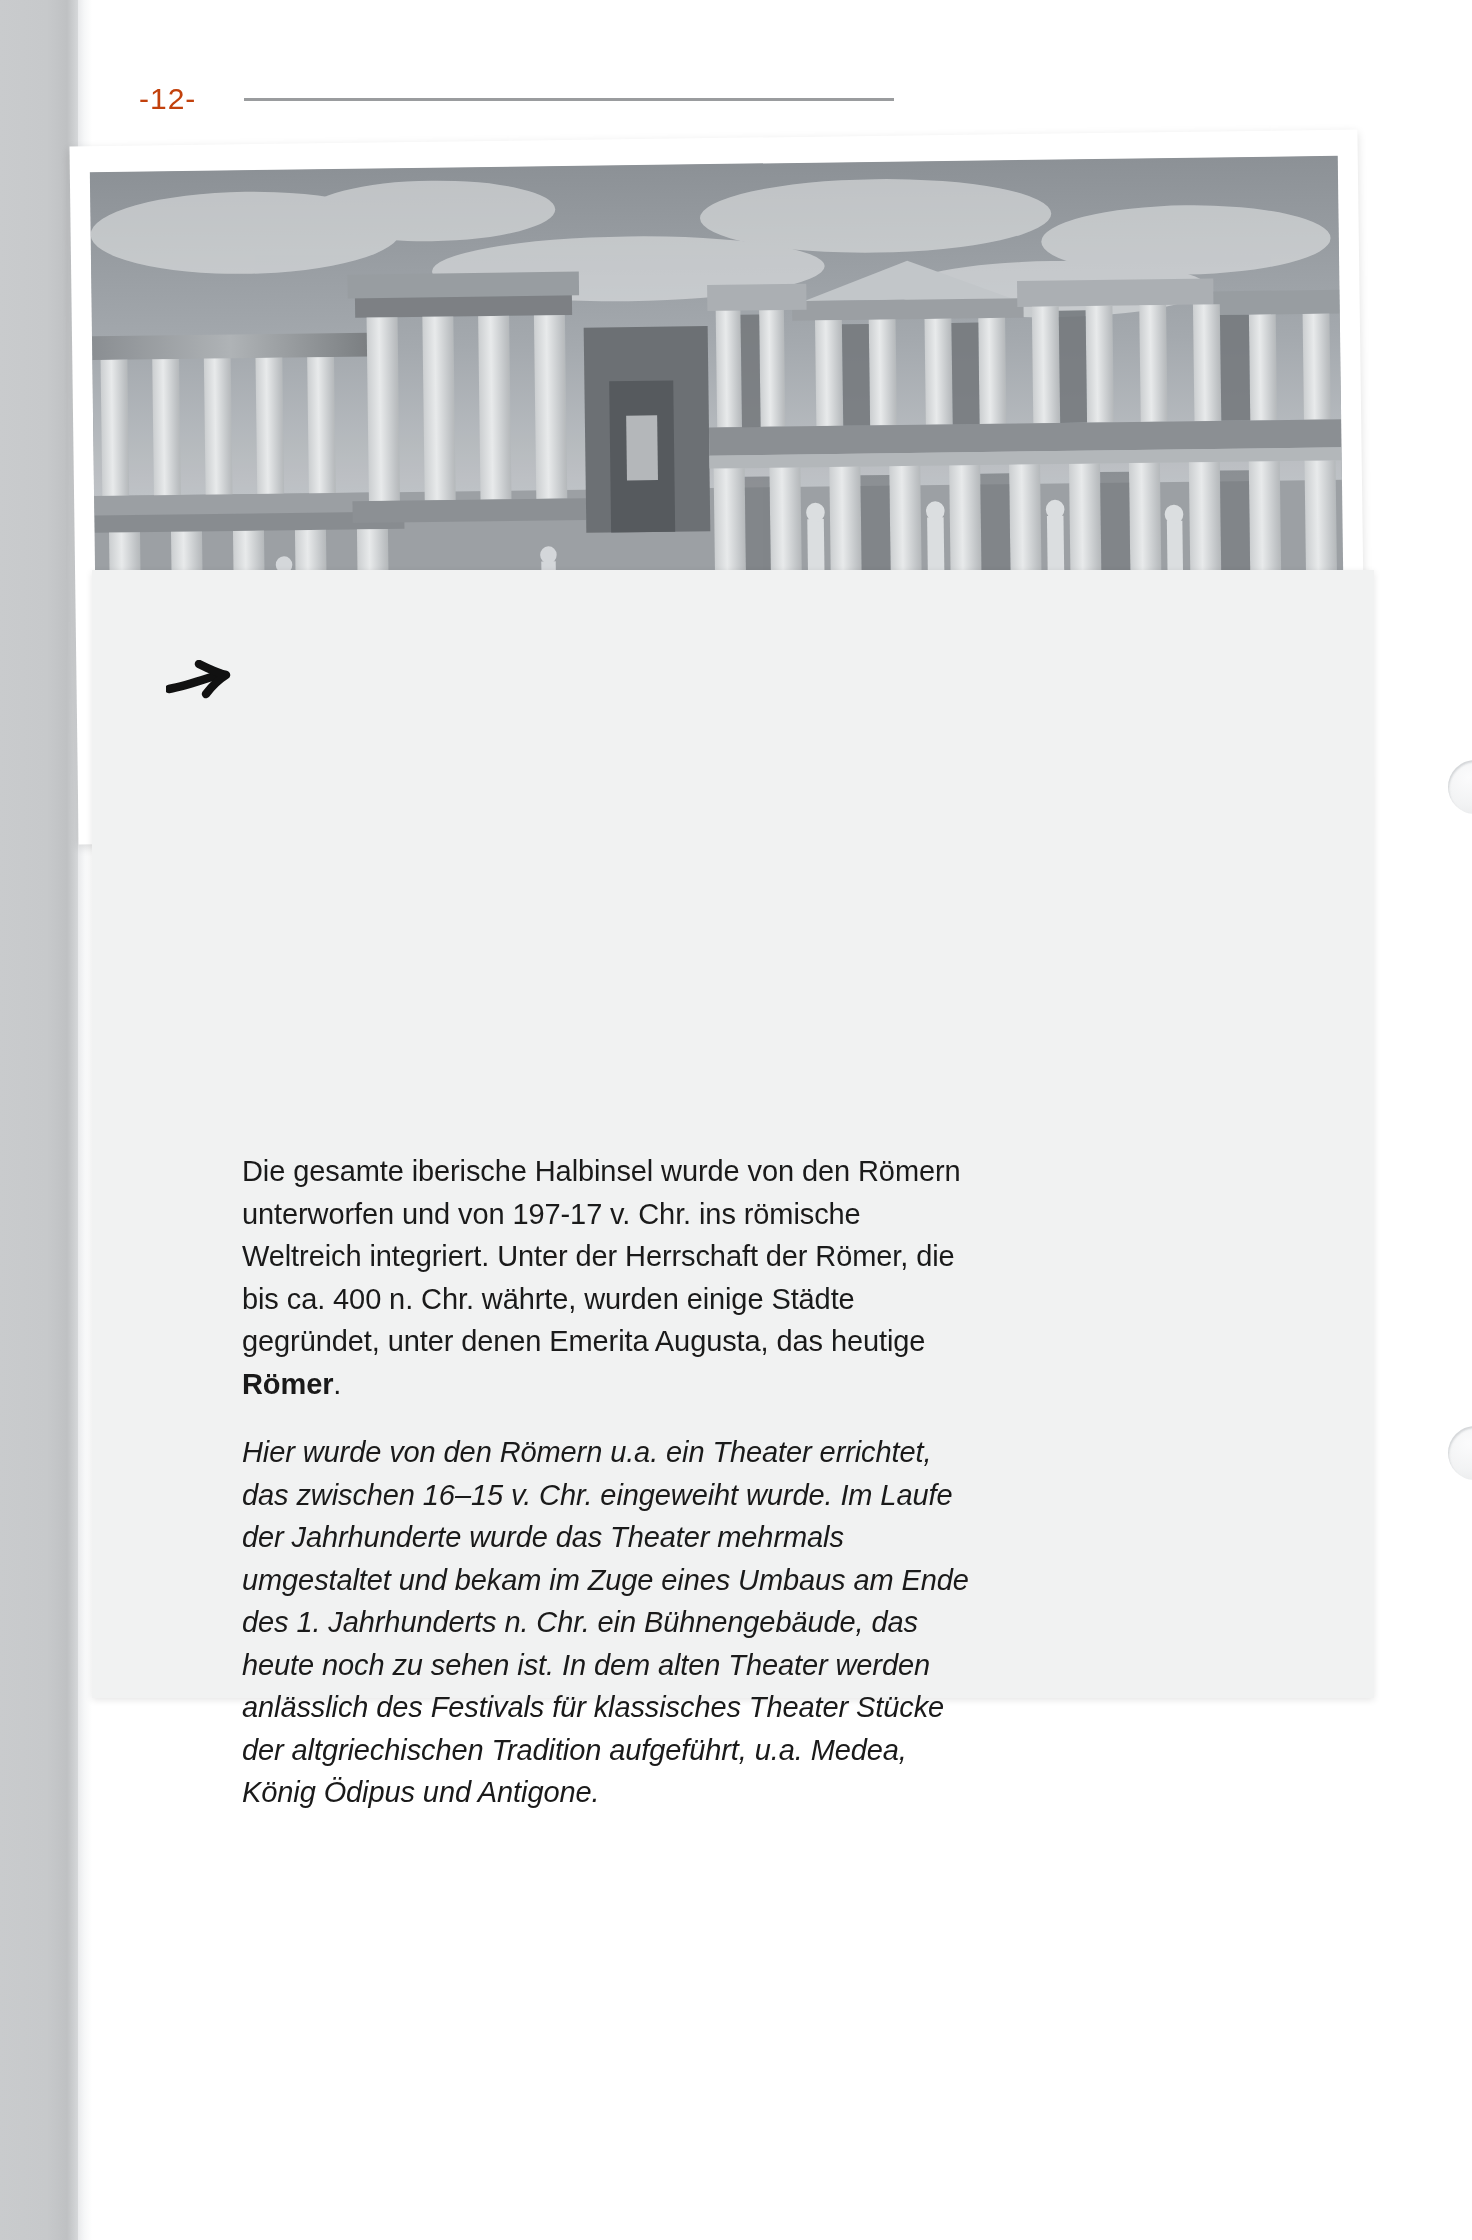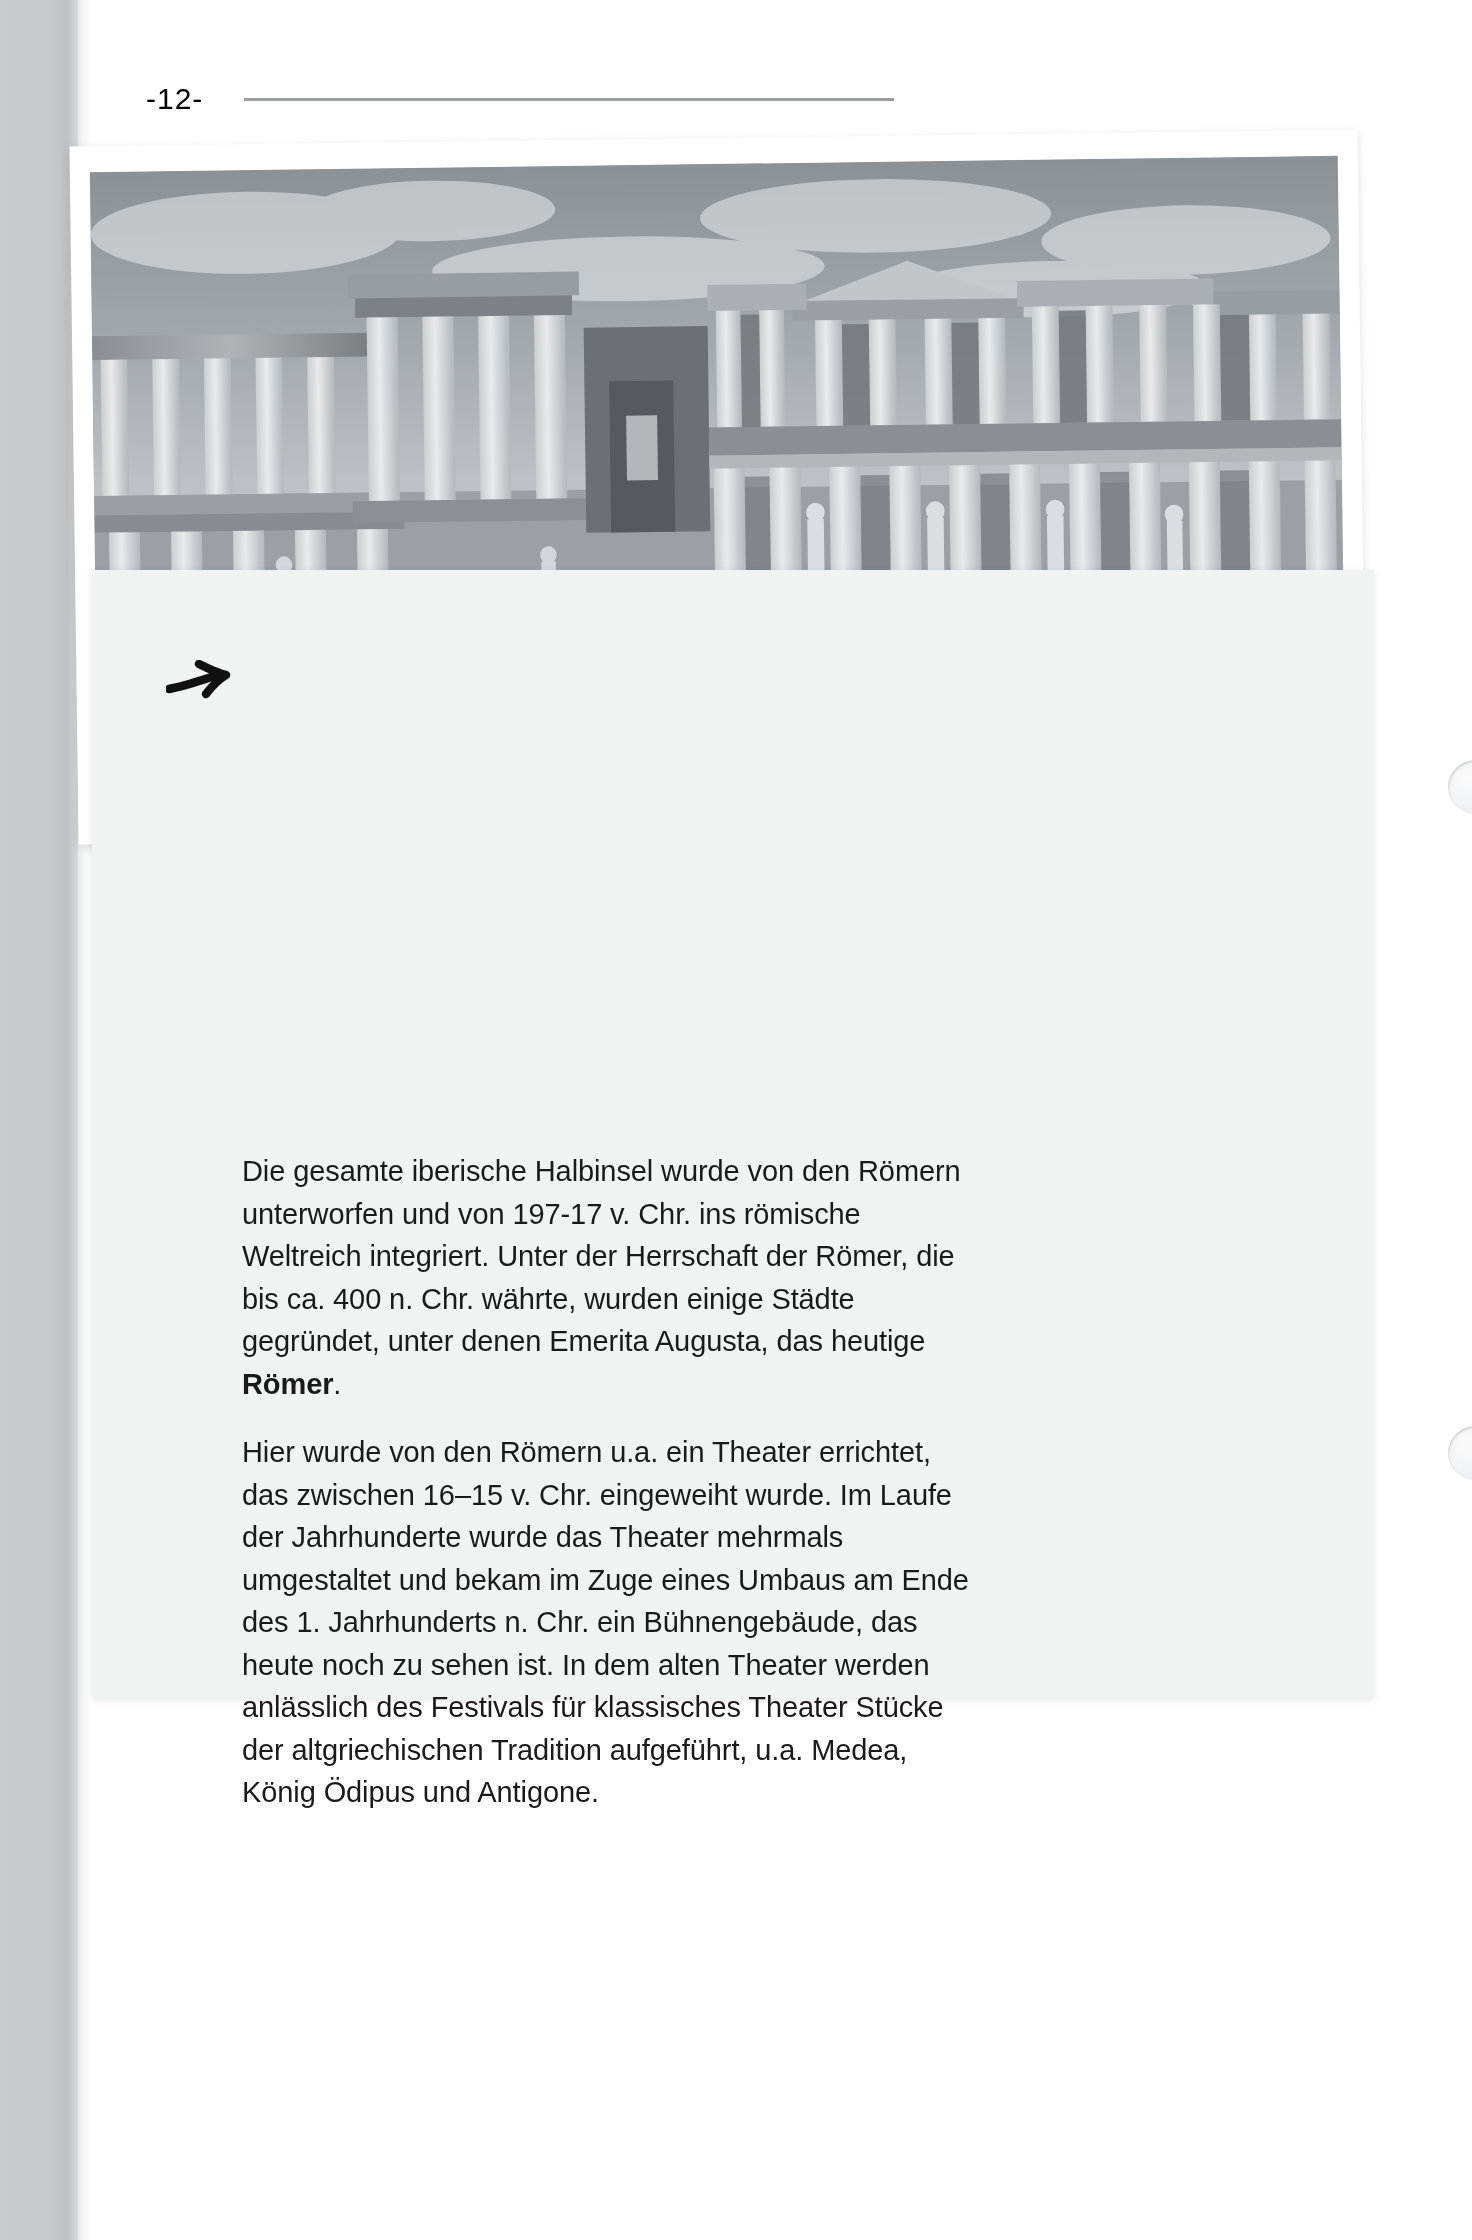--- a/index.html
+++ b/index.html
@@ -55,24 +55,24 @@
   .ring-hole.h2 { left: 1356px; top: 1426px; }
 
   
   .header {
     position: absolute;
     left: 0; top: 0;
     width: 1380px; height: 140px;
   }
   .page-number {
     position: absolute;
-    left: 54px; top: 82px;
+    left: 47px; top: 82px;
     font-size: 30px;
     letter-spacing: 1px;
-    color: #000000;
+    color: #c2410c;
     font-family: "Liberation Sans", "DejaVu Sans", sans-serif;
     font-weight: 400;
     white-space: nowrap;
   }
   .header-rule {
     position: absolute;
     left: 152px; top: 98px;
     width: 650px; height: 3px;
     background: #9a9c9e;
   }
@@ -116,21 +116,21 @@
     width: 730px;
   }
   .para {
     margin: 0 0 26px 0;
     font-size: 29px;
     line-height: 42.5px;
     color: #1a1a1a;
     font-family: "Liberation Sans", "DejaVu Sans", sans-serif;
     letter-spacing: -0.1px;
   }
-  .para:last-child { margin-bottom: 8px; }
+  .para:last-child { margin-bottom: 8px; font-style: italic; }
   .para b { font-weight: 700; }
 </style>
 </head>
 <body>
 
 <div id="page-root">
 
   <div class="binder-strip"></div>
   <div class="binder-strip-edge"></div>
 

